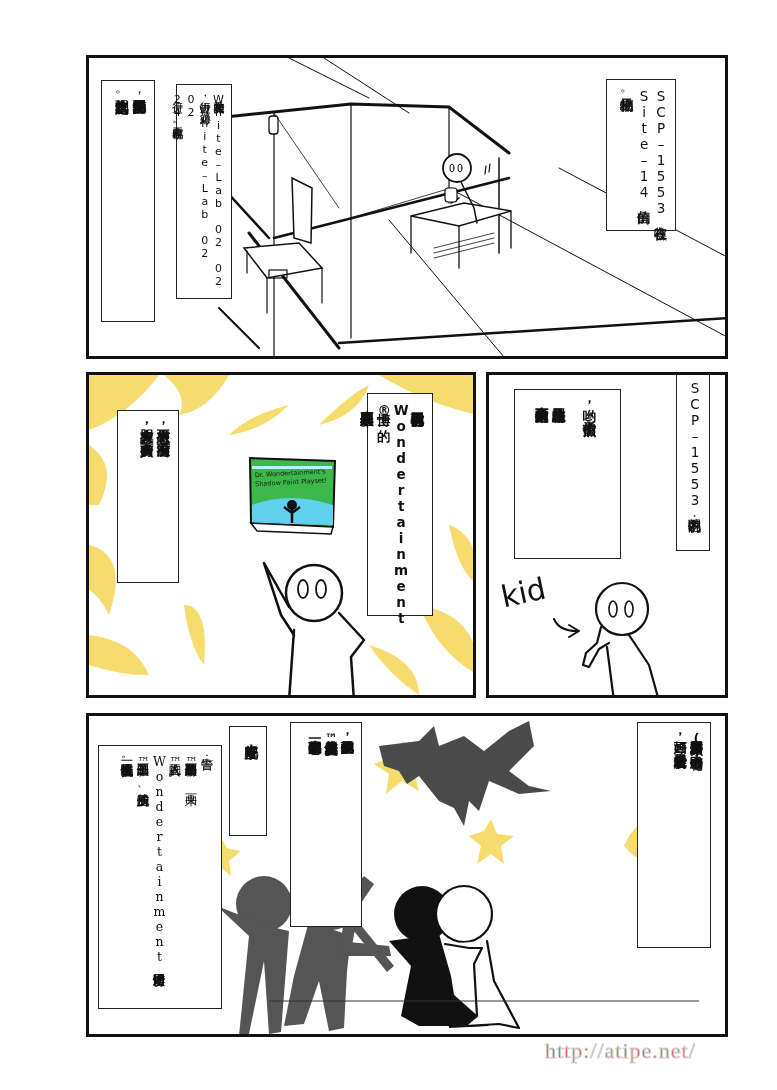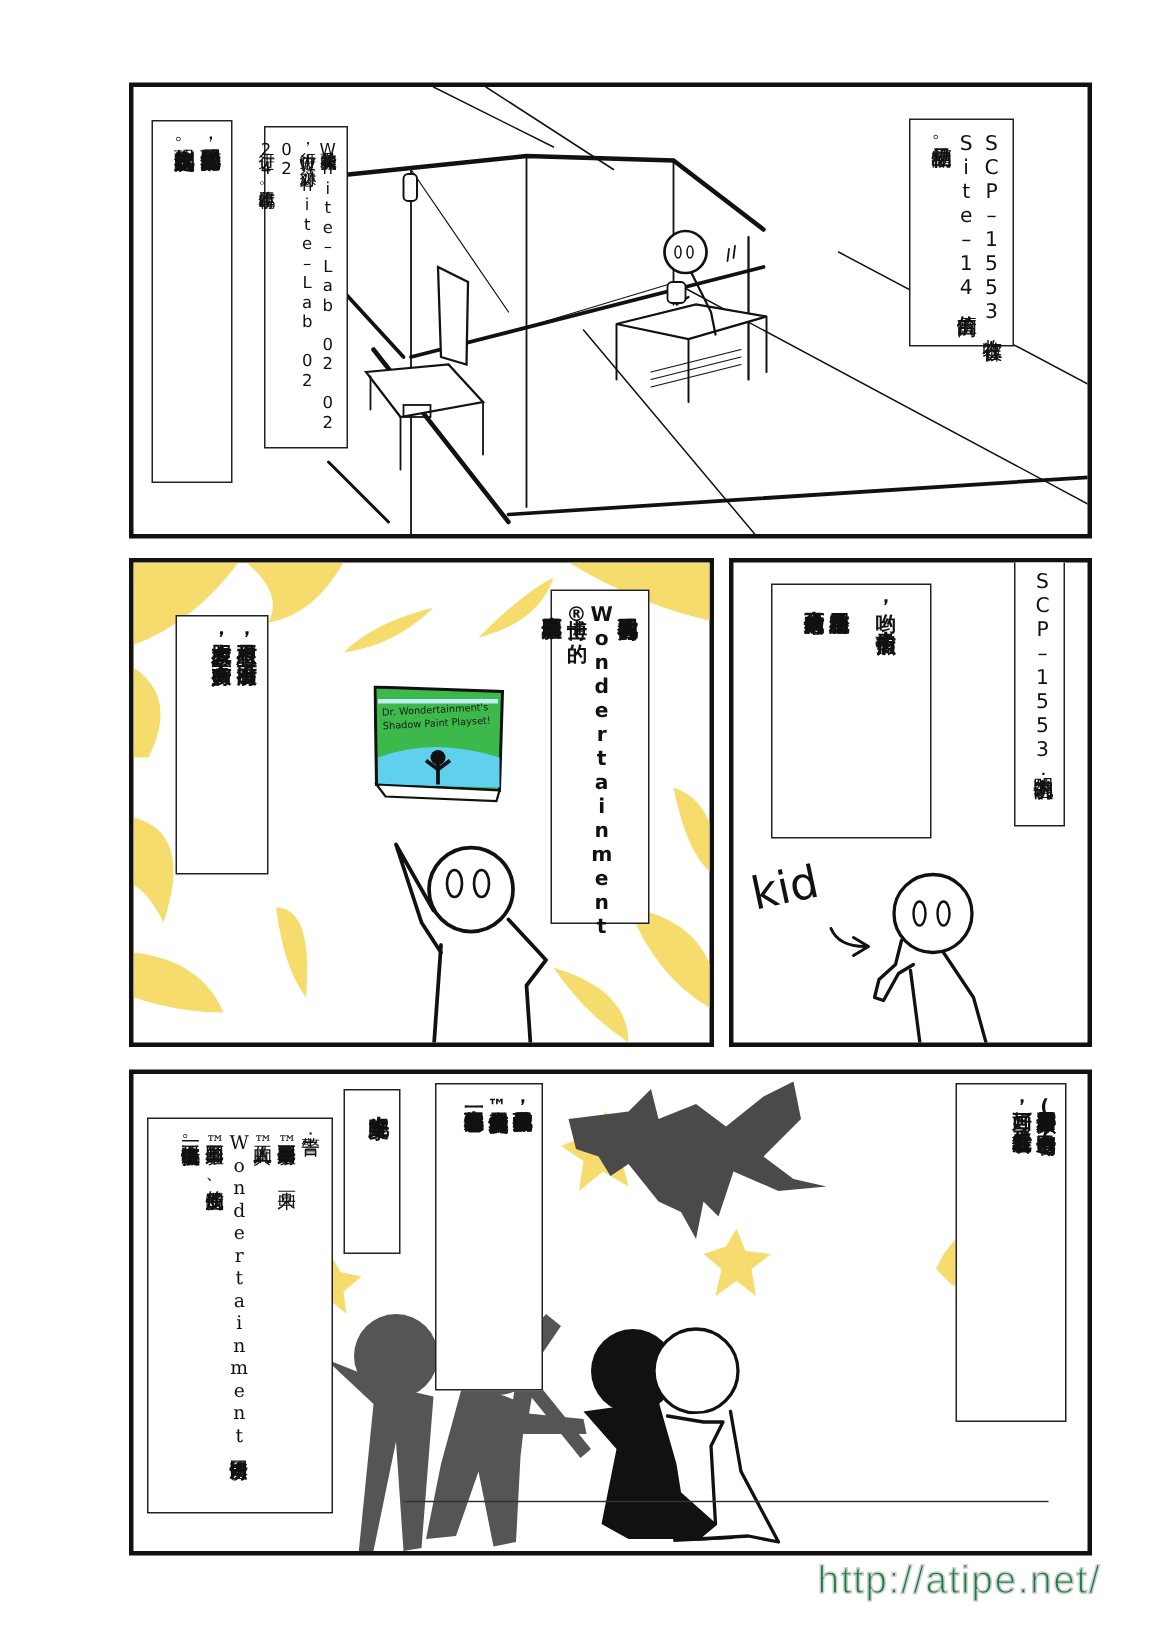--- a/index.html
+++ b/index.html
@@ -5,22 +5,22 @@
   html, body { margin: 0; padding: 0; background: #ffffff; }
   body { width: 777px; height: 1090px; position: relative; overflow: hidden; font-family: "DejaVu Sans", sans-serif; }
   .panel { position: absolute; border: 3px solid #111; background: #fff; overflow: hidden; box-sizing: border-box; }
   .caption { position: absolute; background: #fff; border: 1.5px solid #222; box-sizing: border-box;
              writing-mode: vertical-rl; text-orientation: upright; color: #111; line-height: 1.25; padding: 8px 6px; }
   .caption.sans { font-family: "DejaVu Sans", sans-serif; font-size: 13px; }
   .caption.bold { font-family: "DejaVu Sans", sans-serif; font-size: 14px; font-weight: bold; }
   .caption.serif { font-family: "DejaVu Serif", serif; font-size: 13px; }
   .caption .col { display: block; }
   svg { position: absolute; left: 0; top: 0; }
-  .watermark { position: absolute; left: 545px; top: 1038px; font-family: Liberation Sans, sans-serif; font-size: 26px;
-               color: #15803d; -webkit-text-stroke: 1px #cfcfcf; letter-spacing: 1px; }
+  .watermark { position: absolute; left: 545px; top: 1038px; font-family: Liberation Serif, serif; font-size: 22px;
+               color: #ef4444; -webkit-text-stroke: 1px #cfcfcf; letter-spacing: 1px; }
   .book { position: absolute; }
   .book-title { position: absolute; left: 6px; top: 12px; width: 82px; font-size: 6.5px; color: #1a1a1a; line-height: 1.4;
                 font-family: "DejaVu Sans", sans-serif; transform: rotate(-3deg); }
   .kid-label { position: absolute; font-family: "DejaVu Sans", sans-serif; font-size: 30px; color: #111; transform: rotate(-12deg); }
 </style>
 </head>
 <body>
 
 <div class="panel" style="left:86px; top:55px; width:642px; height:304px;">
   <svg width="642" height="304">

